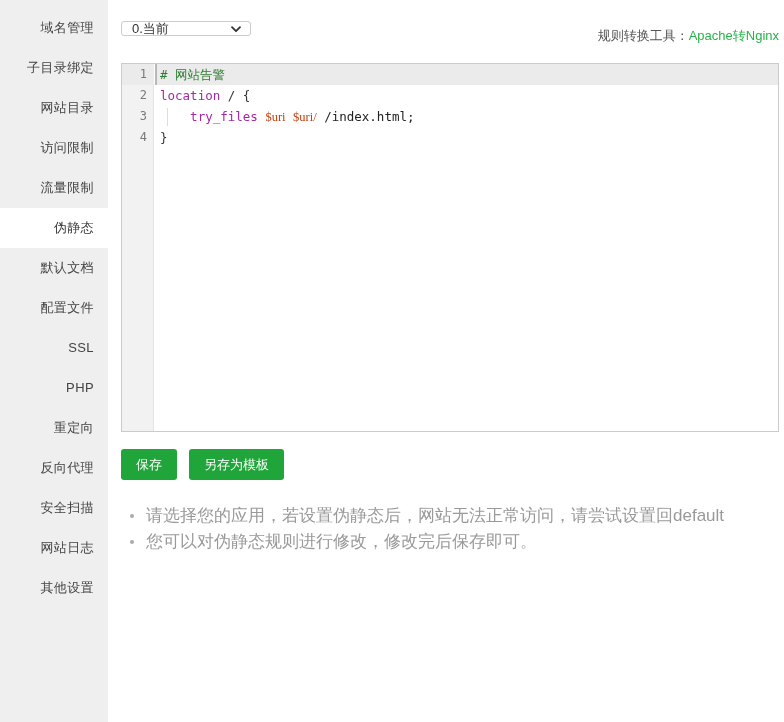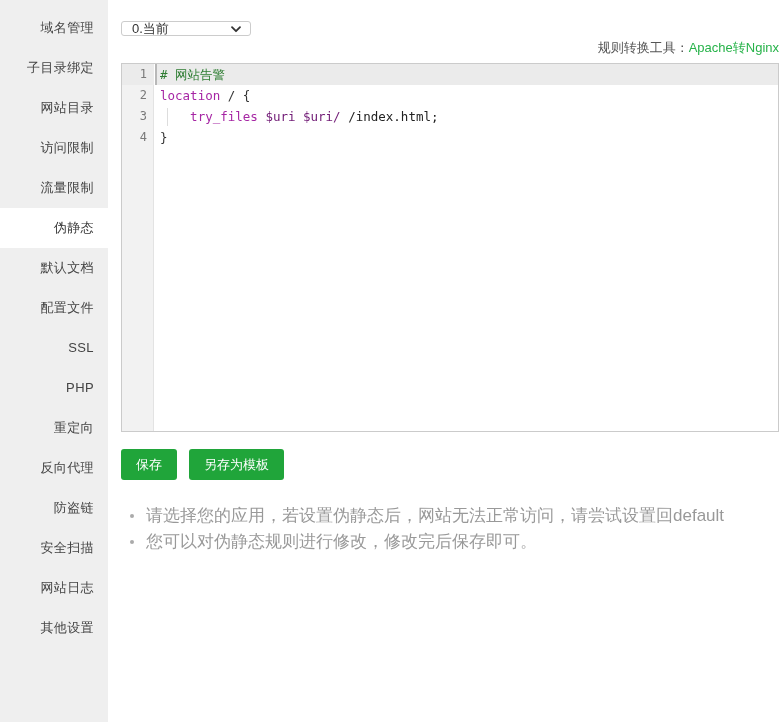--- a/index.html
+++ b/index.html
@@ -97,21 +97,21 @@
   .tpl-select .chev {
     flex: 0 0 auto;
     width: 12px;
     height: 12px;
     display: block;
   }
 
   .conv-wrap {
     position: absolute;
     right: 0;
-    top: 18px;
+    top: 6px;
     font-size: 13px;
     color: #555555;
     white-space: nowrap;
   }
   .conv-label { color: #555555; }
   .conv-link {
     color: #27b34a;
     text-decoration: none;
     cursor: pointer;
   }
@@ -200,21 +200,21 @@
     left: 45px;
     top: 2px;
     width: 1px;
     height: 18px;
     background: #dddddd;
     z-index: 1;
   }
 
   .tk-comment { color: #2e7d32; }
   .tk-keyword { color: #a626a4; }
-  .tk-var     { color: #701a75; }
+  .tk-var     { color: #c2410c; font-family: Liberation Serif, serif; }
   .tk-plain   { color: #222222; }
   .tk-punct   { color: #333333; }
 
   
   .btn-row {
     position: absolute;
     left: 13px;
     top: 449px;
     display: flex;
     gap: 12px;
@@ -270,21 +270,20 @@
         <div class="side-item"><span>网站目录</span></div>
         <div class="side-item"><span>访问限制</span></div>
         <div class="side-item"><span>流量限制</span></div>
         <div class="side-item active"><span>伪静态</span></div>
         <div class="side-item"><span>默认文档</span></div>
         <div class="side-item"><span>配置文件</span></div>
         <div class="side-item"><span>SSL</span></div>
         <div class="side-item"><span>PHP</span></div>
         <div class="side-item"><span>重定向</span></div>
         <div class="side-item"><span>反向代理</span></div>
-        <div class="side-item"><span>防盗链</span></div>
         <div class="side-item"><span>安全扫描</span></div>
         <div class="side-item"><span>网站日志</span></div>
         <div class="side-item"><span>其他设置</span></div>
       </div>
   </nav>
 
   <section class="main">
 
     <div class="toolbar">
 

